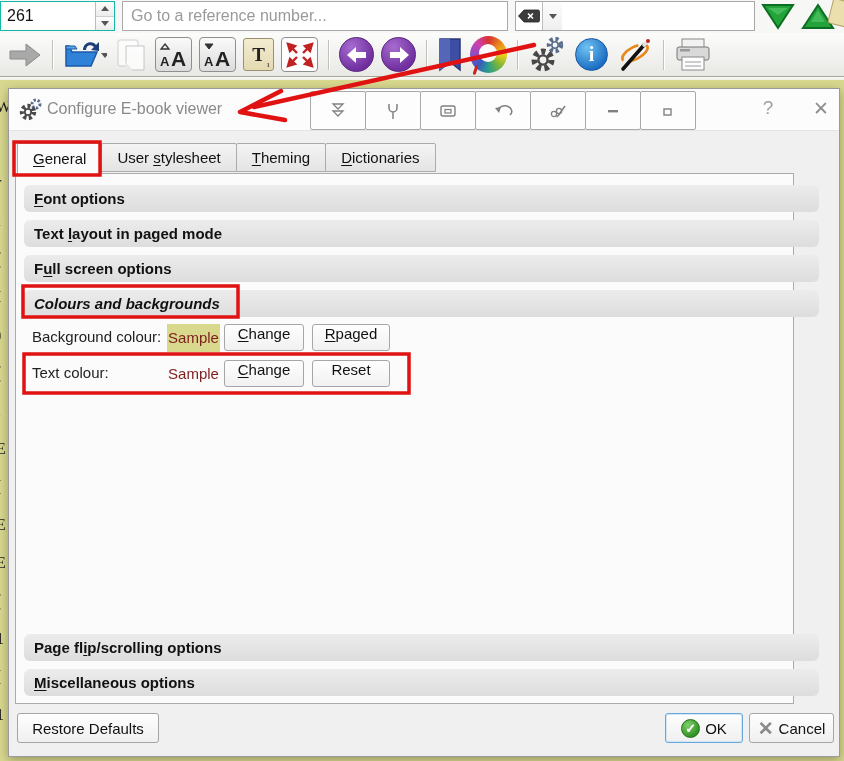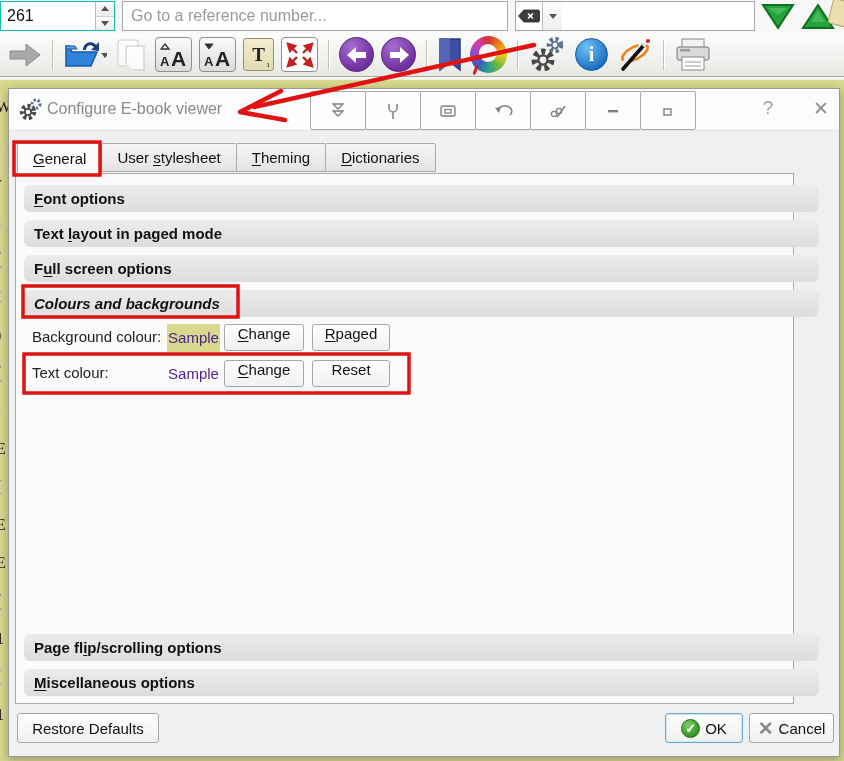--- a/index.html
+++ b/index.html
@@ -56,21 +56,21 @@
   .tabs { position:absolute; left:8px; top:54px; display:flex; height:30px; }
   .tab { height:29px; padding:0 15px; display:flex; align-items:center; font-size:15px; color:#111; background:linear-gradient(#f4f4f4,#e4e4e4); border:1px solid #ababab; margin-right:-1px; border-top-left-radius:2px; border-top-right-radius:2px; }
   .tab.selected { background:#fbfbfb; height:31px; border-bottom:1px solid #fbfbfb; z-index:3; position:relative; }
 
   
   .panel { position:absolute; left:6px; top:84px; width:779px; height:531px; background:#fbfbfb; border:1px solid #ababab; z-index:1; }
   .secbar { position:absolute; left:8px; width:795px; height:27px; background:linear-gradient(#ececec,#dddddd); border-radius:6px; display:flex; align-items:center; padding-left:10px; font-size:15px; font-weight:bold; color:#111; }
   .secbar.ital { font-style:italic; }
   .crow { position:absolute; left:8px; width:795px; height:28px; }
   .crow .clabel { position:absolute; left:8px; top:4px; font-size:15px; color:#222; }
-  .sample { position:absolute; left:143px; top:0; width:53px; height:28px; text-align:center; line-height:28px; font-size:15px; color:#4c1d95; }
+  .sample { position:absolute; left:143px; top:0; width:53px; height:28px; text-align:center; line-height:28px; font-size:15px; color:#7f1d1d; }
   .sample.bgcol { background:#d9d98e; }
   .pbtn { position:absolute; top:0; height:27px; background:linear-gradient(#fefefe,#f1f1f1); border:1px solid #a6a6a6; border-radius:3px; font-size:15px; color:#111; display:flex; align-items:flex-start; justify-content:center; }
   .pbtn.change { left:200px; width:80px; }
   .pbtn.reset { left:288px; width:78px; }
 
   
   .footer-btn { position:absolute; height:30px; background:linear-gradient(#fefefe,#f0f0f0); border:1px solid #a6a6a6; border-radius:3px; font-size:15px; color:#111; display:flex; align-items:center; justify-content:center; gap:5px; }
   .restore { left:8px; top:624px; width:142px; }
   .okbtn { left:656px; top:624px; width:78px; border:1px solid #67a7dd; box-shadow:0 0 0 1px #cfe6f7 inset; }
   .cancelbtn { left:740px; top:624px; width:85px; }

